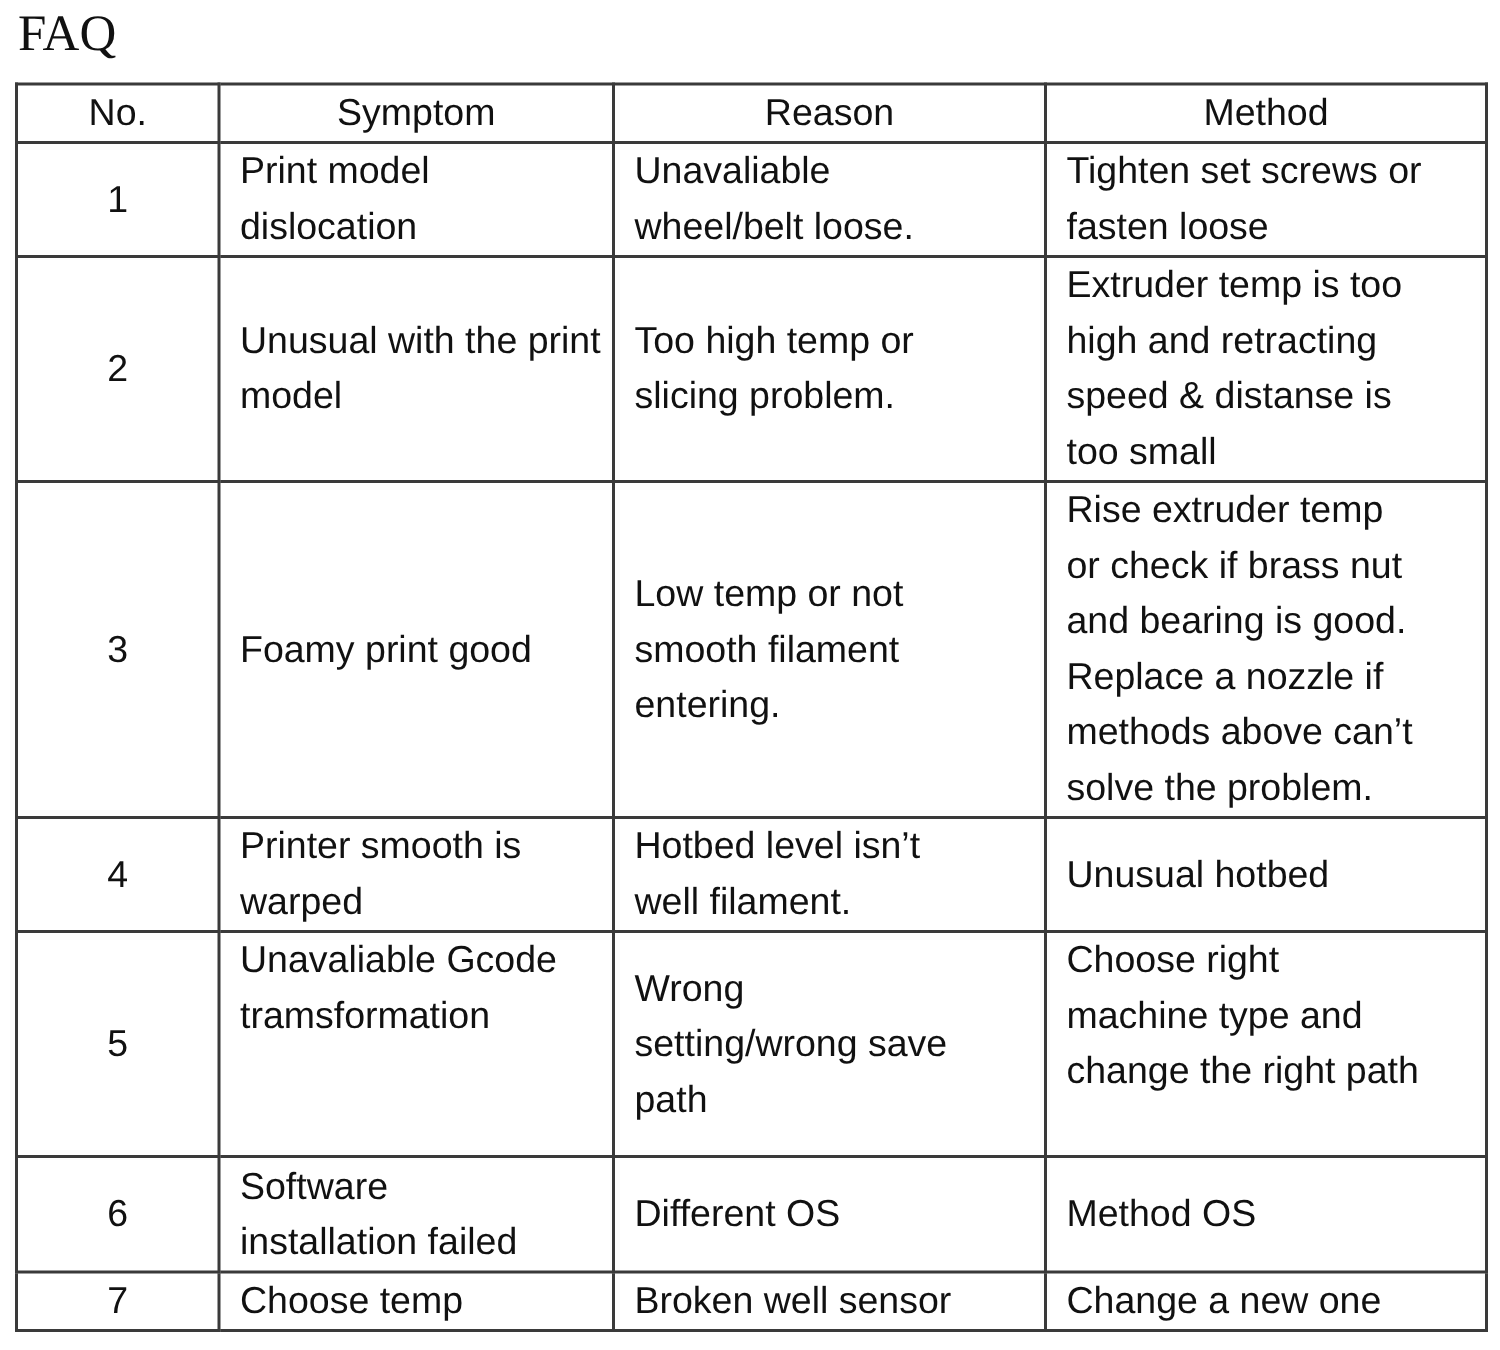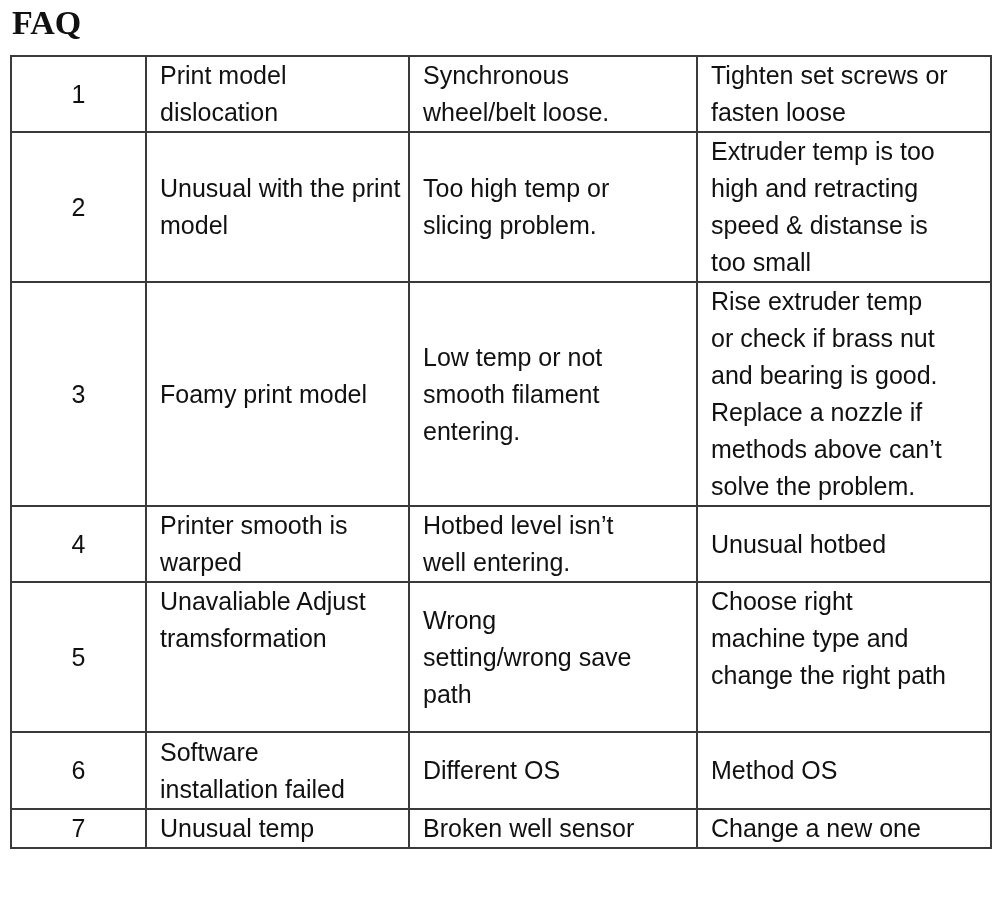--- a/index.html
+++ b/index.html
@@ -1,19 +1,19 @@
 <!DOCTYPE html>
 <html><head>
 <meta charset="utf-8">
 <style>
   html, body { margin:0; padding:0; background:#ffffff; }
   body { width:1000px; height:900px; position:relative; overflow:hidden; }
   .title {
     position:absolute; left:12px; top:4px;
-    font-family:"Liberation Serif", serif; font-weight:bold; font-size:34px;
+    font-family:"Liberation Serif", serif; font-weight:normal; font-size:34px;
     color:#111;
   }
   table.faq {
     position:absolute; left:10px; top:55px;
     border-collapse:collapse; table-layout:fixed;
     font-family:"Liberation Sans", sans-serif; font-size:25px; color:#111;
     line-height:37px;
   }
   table.faq td, table.faq th {
     border:2px solid #3a3a3a; vertical-align:middle; padding:0 0 0 13px;
@@ -29,79 +29,85 @@
 <div class="title">FAQ</div>
 
 <table class="faq">
   <colgroup>
     <col style="width:135px">
       <col style="width:263px">
       <col style="width:288px">
       <col style="width:294px">
   </colgroup>
   <tbody>
+      <tr style="height:39px">
+    <th>No.</th>
+    <th>Symptom</th>
+    <th>Reason</th>
+    <th>Method</th>
+  </tr>
   <tr style="height:74px">
     <td class="no">1</td>
     <td class="cell-text">Print model
 dislocation</td>
-    <td class="cell-text">Synchronous
+    <td class="cell-text">Unavaliable
 wheel/belt loose.</td>
     <td class="cell-text">Tighten set screws or
 fasten loose</td>
   </tr>
   <tr style="height:150px">
     <td class="no">2</td>
     <td class="cell-text">Unusual with the print
 model</td>
     <td class="cell-text">Too high temp or
 slicing problem.</td>
     <td class="cell-text">Extruder temp is too
 high and retracting
 speed &amp; distanse is
 too small</td>
   </tr>
   <tr style="height:222px">
     <td class="no">3</td>
-    <td class="cell-text">Foamy print model</td>
+    <td class="cell-text">Foamy print good</td>
     <td class="cell-text">Low temp or not
 smooth  filament
 entering.</td>
     <td class="cell-text">Rise extruder temp
 or check if brass nut
 and bearing is good.
 Replace a nozzle if
 methods above can’t
 solve the problem.</td>
   </tr>
   <tr style="height:75px">
     <td class="no">4</td>
     <td class="cell-text">Printer smooth is
 warped</td>
     <td class="cell-text">Hotbed level isn’t
-well entering.</td>
+well filament.</td>
     <td class="cell-text">Unusual hotbed</td>
   </tr>
   <tr style="height:150px">
     <td class="no">5</td>
-    <td class="cell-text" style="vertical-align:top">Unavaliable Adjust
+    <td class="cell-text" style="vertical-align:top">Unavaliable Gcode
 tramsformation</td>
     <td class="cell-text">Wrong
 setting/wrong save
 path</td>
     <td class="cell-text" style="vertical-align:top">Choose right
 machine type and
 change the right path</td>
   </tr>
   <tr style="height:77px">
     <td class="no">6</td>
     <td class="cell-text">Software
 installation failed</td>
     <td class="cell-text">Different OS</td>
     <td class="cell-text">Method OS</td>
   </tr>
   <tr style="height:38px">
     <td class="no">7</td>
-    <td class="cell-text">Unusual temp</td>
+    <td class="cell-text">Choose temp</td>
     <td class="cell-text">Broken well sensor</td>
     <td class="cell-text">Change a new one</td>
   </tr>
 </tbody>
   </table>
 
 </body></html>

